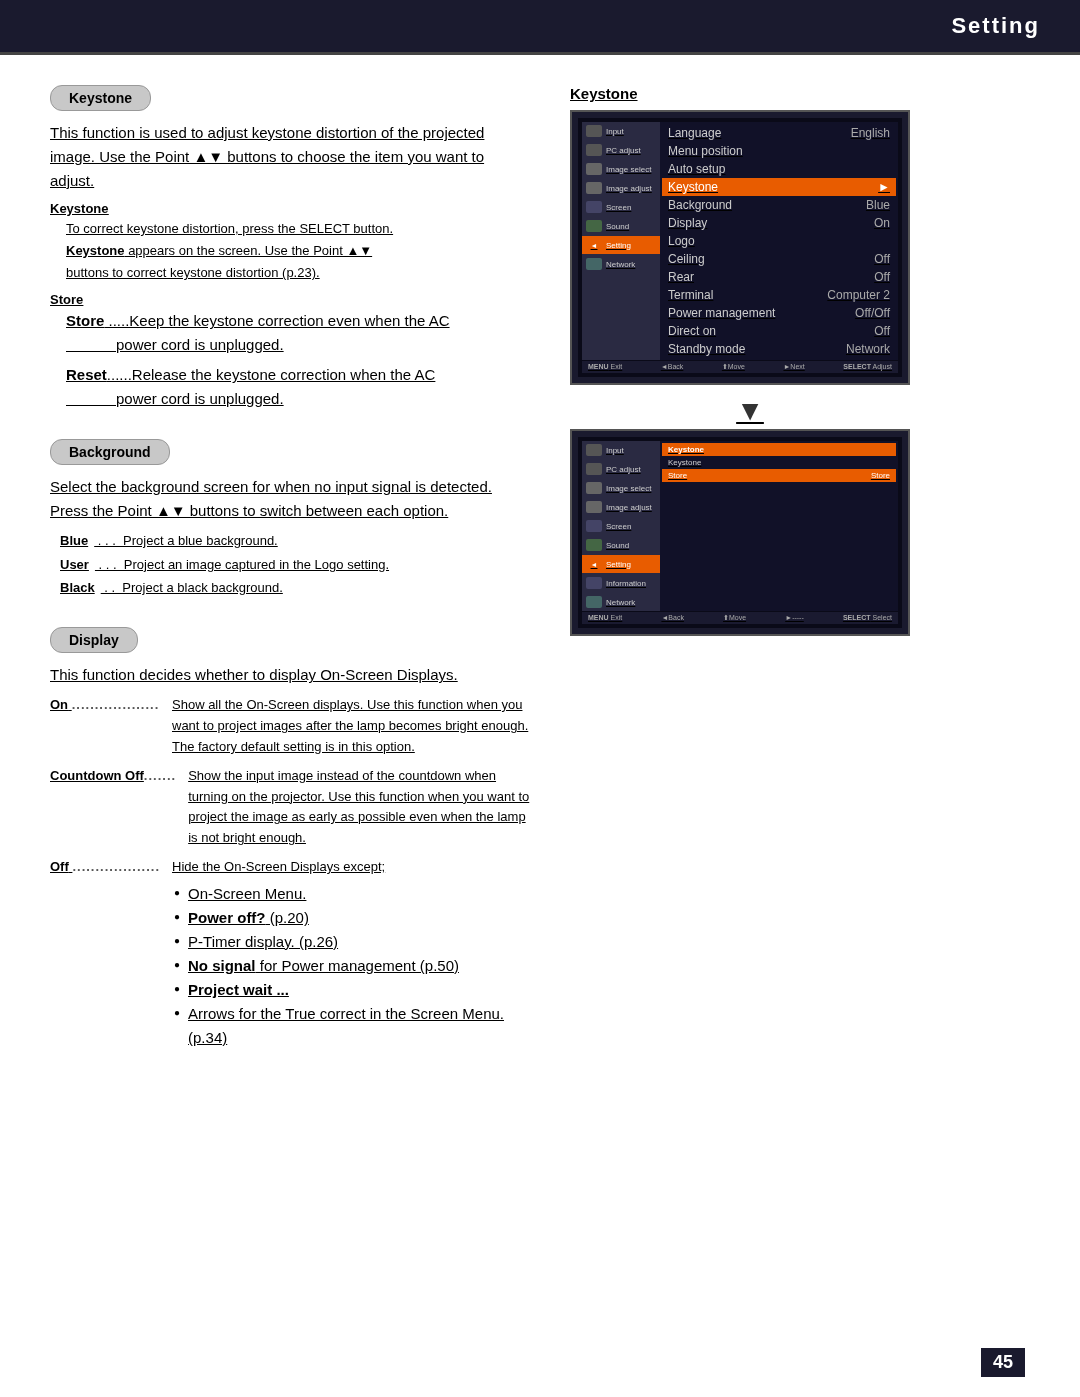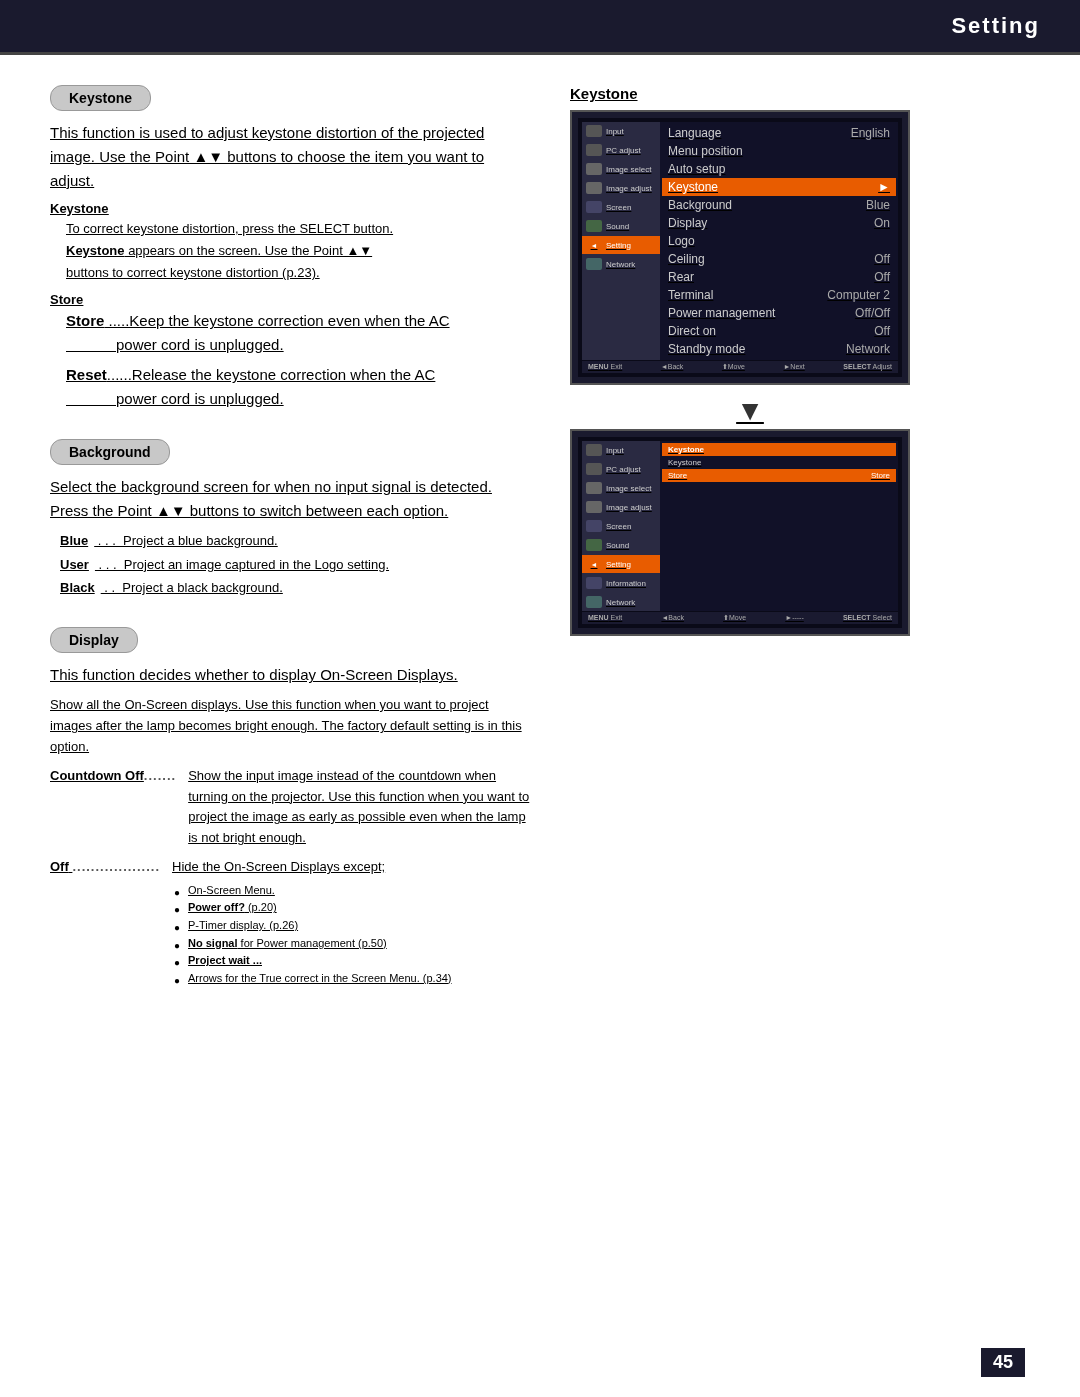--- a/index.html
+++ b/index.html
@@ -128,21 +128,21 @@
     .display-row .dd {
       flex: 1;
     }
 
     .bullet-list {
       list-style: none;
       padding-left: 16px;
       margin-top: 4px;
     }
     .bullet-list li {
-      font-size: 11px;
+      font-size: 15px;
       line-height: 1.6;
       position: relative;
     }
     .bullet-list li::before {
       content: '●';
       position: absolute;
       left: -14px;
       font-size: 10px;
       top: 3px;
     }
@@ -339,20 +339,21 @@
         </div>
       </div>
     </div>
 
     <div class="section-block">
       <span class="section-badge">Display</span>
       <p>This function decides whether to display On-Screen Displays.</p>
       <div class="display-options">
 
         <div class="display-row">
+          <span class="dt"><span class="bold">On</span> <span class="dot-fill">...................</span></span>
           <span class="dd">Show all the On-Screen displays. Use this function when you want to project images after the lamp becomes bright enough. The factory default setting is in this option.</span>
         </div>
 
         <div class="display-row">
           <span class="dt"><span class="bold">Countdown Off</span><span class="dot-fill">.......</span></span>
           <span class="dd">Show the input image instead of the countdown when turning on the projector. Use this function when you want to project the image as early as possible even when the lamp is not bright enough.</span>
         </div>
 
         <div class="display-row">
           <span class="dt"><span class="bold">Off</span> <span class="dot-fill">...................</span></span>

